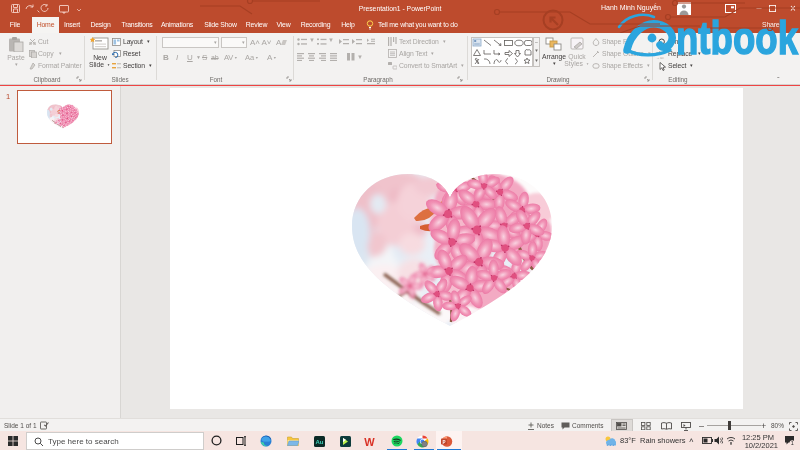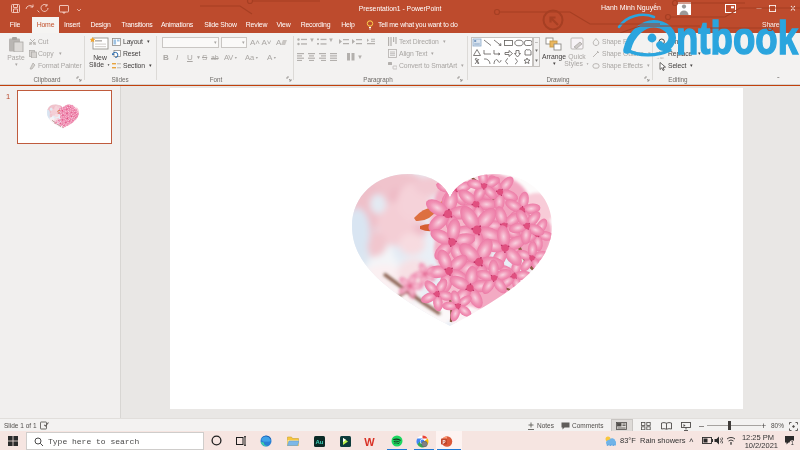--- a/index.html
+++ b/index.html
@@ -1,17 +1,17 @@
 <!DOCTYPE html>
 <html><head>
 <meta charset="utf-8">
 <style>
 * { margin:0; padding:0; box-sizing:border-box; }
 html,body { width:800px; height:450px; overflow:hidden; font-family:"Liberation Sans", sans-serif; }
-#app { position:relative; width:800px; height:450px; background:#c2410c; }
+#app { position:relative; width:800px; height:450px; background:#ef4444; }
 
 
 #titlebar { position:absolute; left:0; top:0; width:800px; height:17px; background:#bd4b2d; }
 #tabrow { position:absolute; left:0; top:17px; width:800px; height:16px; background:#bd4b2d; }
 #circuit { position:absolute; left:0; top:0; width:800px; height:33px; pointer-events:none; z-index:1; }
 .qat { position:absolute; top:3px; color:rgba(255,255,255,0.85); font-size:9px; }
 #title-text { position:absolute; top:4.5px; left:0; width:800px; text-align:center; color:#fff; font-size:6.8px; }
 #username { position:absolute; top:4px; left:601px; color:#fff; font-size:7px; }
 .winbtn { position:absolute; top:0; height:17px; color:#fff; font-size:9px; line-height:17px; text-align:center; width:18px; }
 
@@ -33,21 +33,21 @@
 #content { position:absolute; left:0; top:86px; width:800px; height:332px; background:#e9e7e5; }
 #thumbpanel { position:absolute; left:0; top:0; width:121px; height:332px; background:#f1efee; border-right:1px solid #d8d6d3; }
 #thumb { position:absolute; left:17px; top:4px; width:95px; height:54px; background:#fff; border:1px solid #c05b3d; }
 #slide { position:absolute; left:170px; top:2px; width:573px; height:321px; background:#fff; }
 
 
 #statusbar { position:absolute; left:0; top:418px; width:800px; height:13px; background:#f3f2f1; border-top:1px solid #e1dedb; font-size:6.5px; color:#514e4b; }
 
 
 #taskbar { position:absolute; left:0; top:431px; width:800px; height:19px; background:#f6e5e1; }
-#searchbox { position:absolute; left:26px; top:1px; width:178px; height:18px; background:#fff; border:1px solid #cfcdcb; color:#4a4a4a; font-size:8px;font-family:Liberation Mono, monospace; }
+#searchbox { position:absolute; left:26px; top:1px; width:178px; height:18px; background:#fff; border:1px solid #cfcdcb; color:#4a4a4a; font-size:8px; }
 .tray { position:absolute; font-size:7.5px; color:#333;text-align:center; }
 
 
 #logo { position:absolute; left:595px; top:8px; width:205px; height:65px; pointer-events:none; }
 </style>
 </head>
 <body>
 <div id="app">
   <div id="titlebar"></div>
   <svg id="circuit" viewBox="0 0 800 33">

